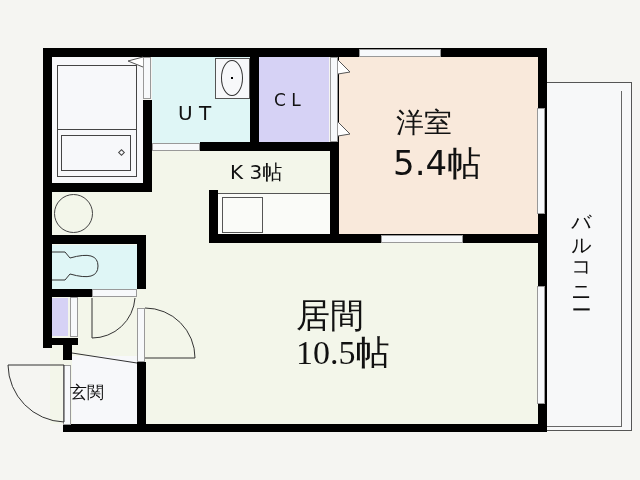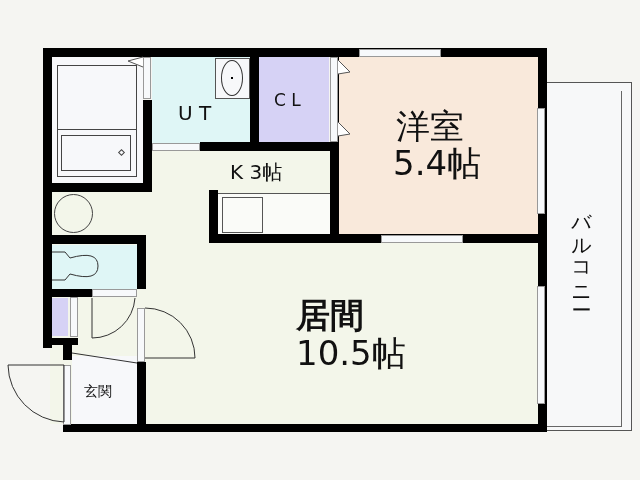--- a/index.html
+++ b/index.html
@@ -93,17 +93,17 @@
 <svg style="left:6px;top:365px;" width="62" height="62">
   <path d="M2 0 A58 58 0 0 0 58 57 L58 0 Z" fill="none" stroke="#333"></path>
 </svg>
 <svg style="left:72px;top:353px;" width="70" height="12">
   <path d="M0 0 L65 10" stroke="#333"></path>
 </svg>
 
 <div class="lbl" style="left:178px;top:103px;font-size:20px;">U T</div>
 <div class="lbl" style="left:274px;top:92px;font-size:17px;">C L</div>
 <div class="lbl" style="left:230px;top:162px;font-size:20px;">K 3帖</div>
-<div class="lbl" style="left:396px;top:109px;font-size:34px;">洋室</div>
+<div class="lbl" style="left:396px;top:109px;font-size:28px;">洋室</div>
 <div class="lbl" style="left:393px;top:146px;font-size:34px;">5.4帖</div>
-<div class="lbl" style="left:296px;top:298px;font-size:34px;font-weight:bold;">居間</div>
-<div class="lbl" style="left:296px;top:336px;font-size:34px;">10.5帖</div>
-<div class="lbl" style="left:84px;top:384px;font-size:14px;">玄関</div>
+<div class="lbl" style="left:296px;top:298px;font-size:34px;">居間</div>
+<div class="lbl" style="left:296px;top:336px;font-size:34px;font-family:Liberation Serif, serif;">10.5帖</div>
+<div class="lbl" style="left:70px;top:384px;font-size:17px;">玄関</div>
 
 </body></html>

